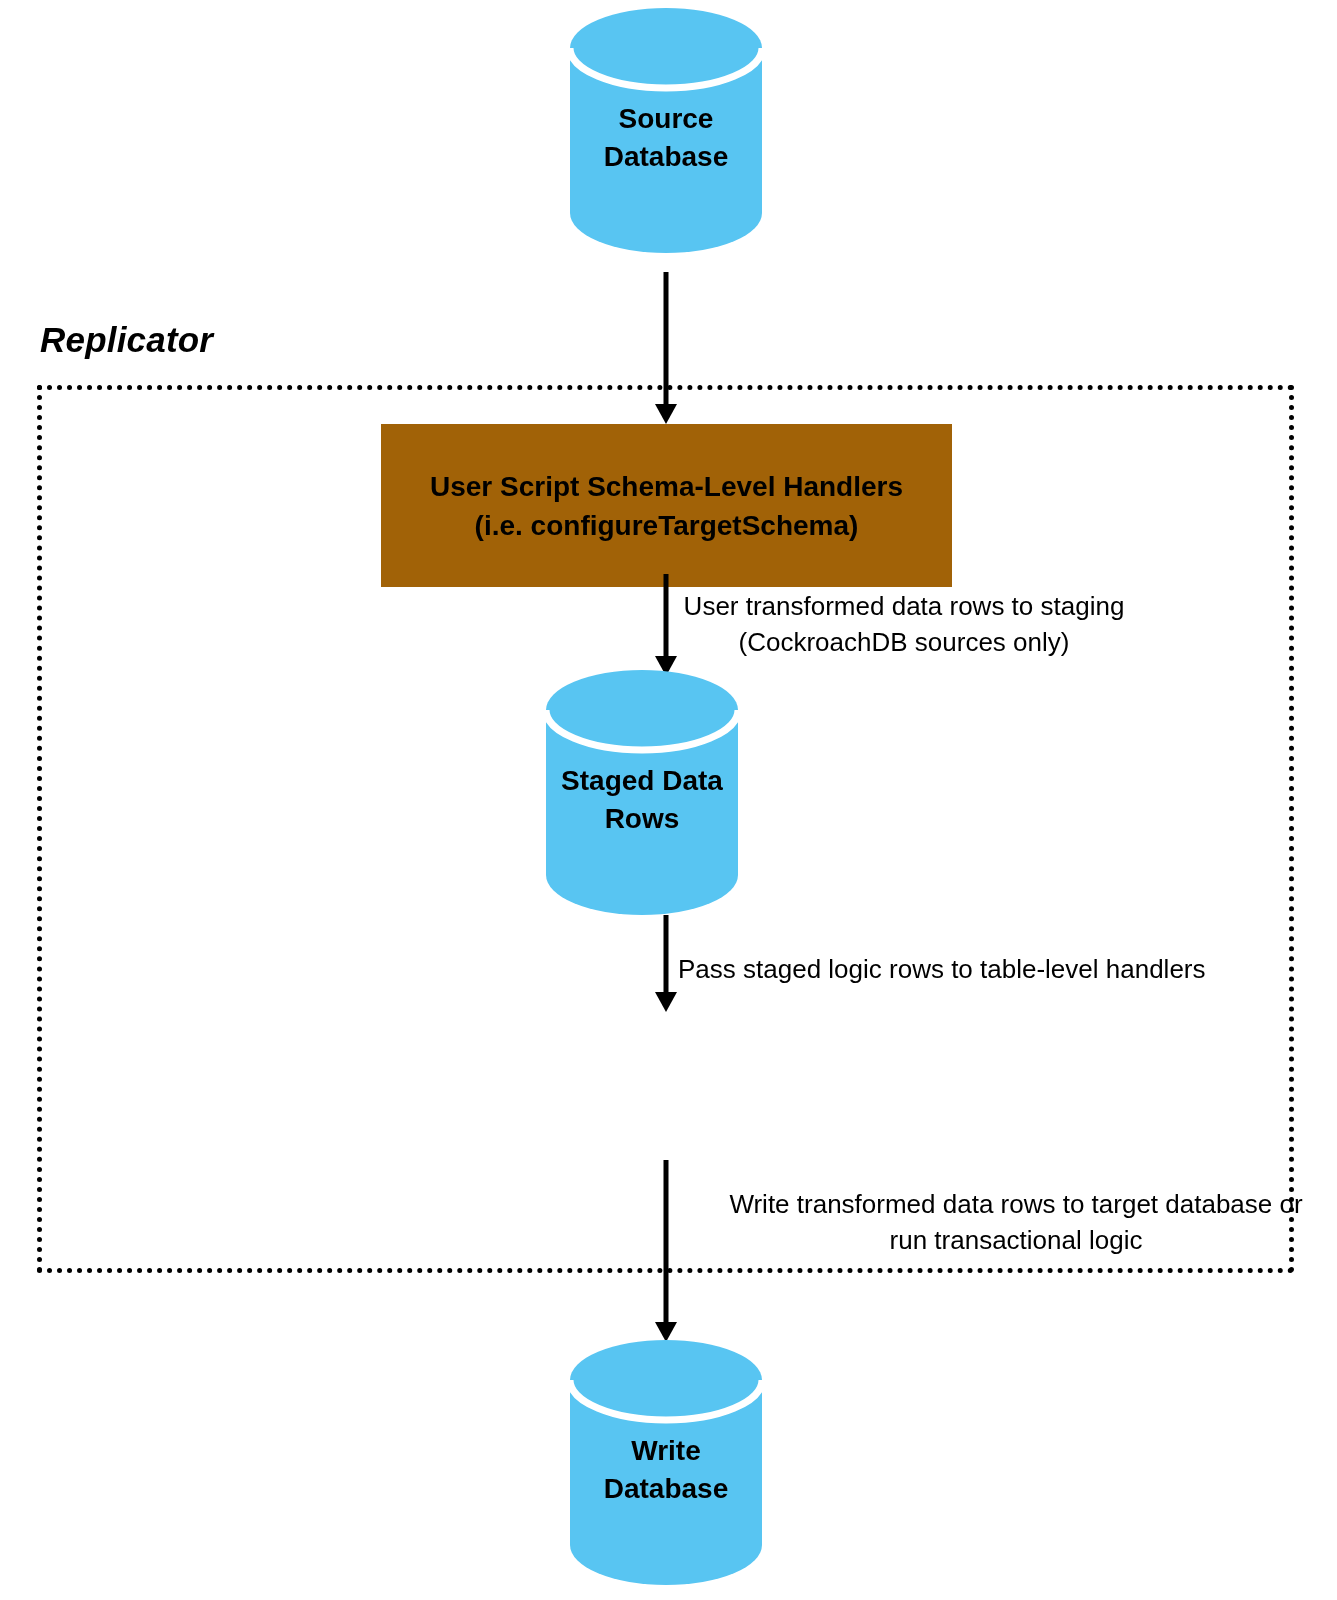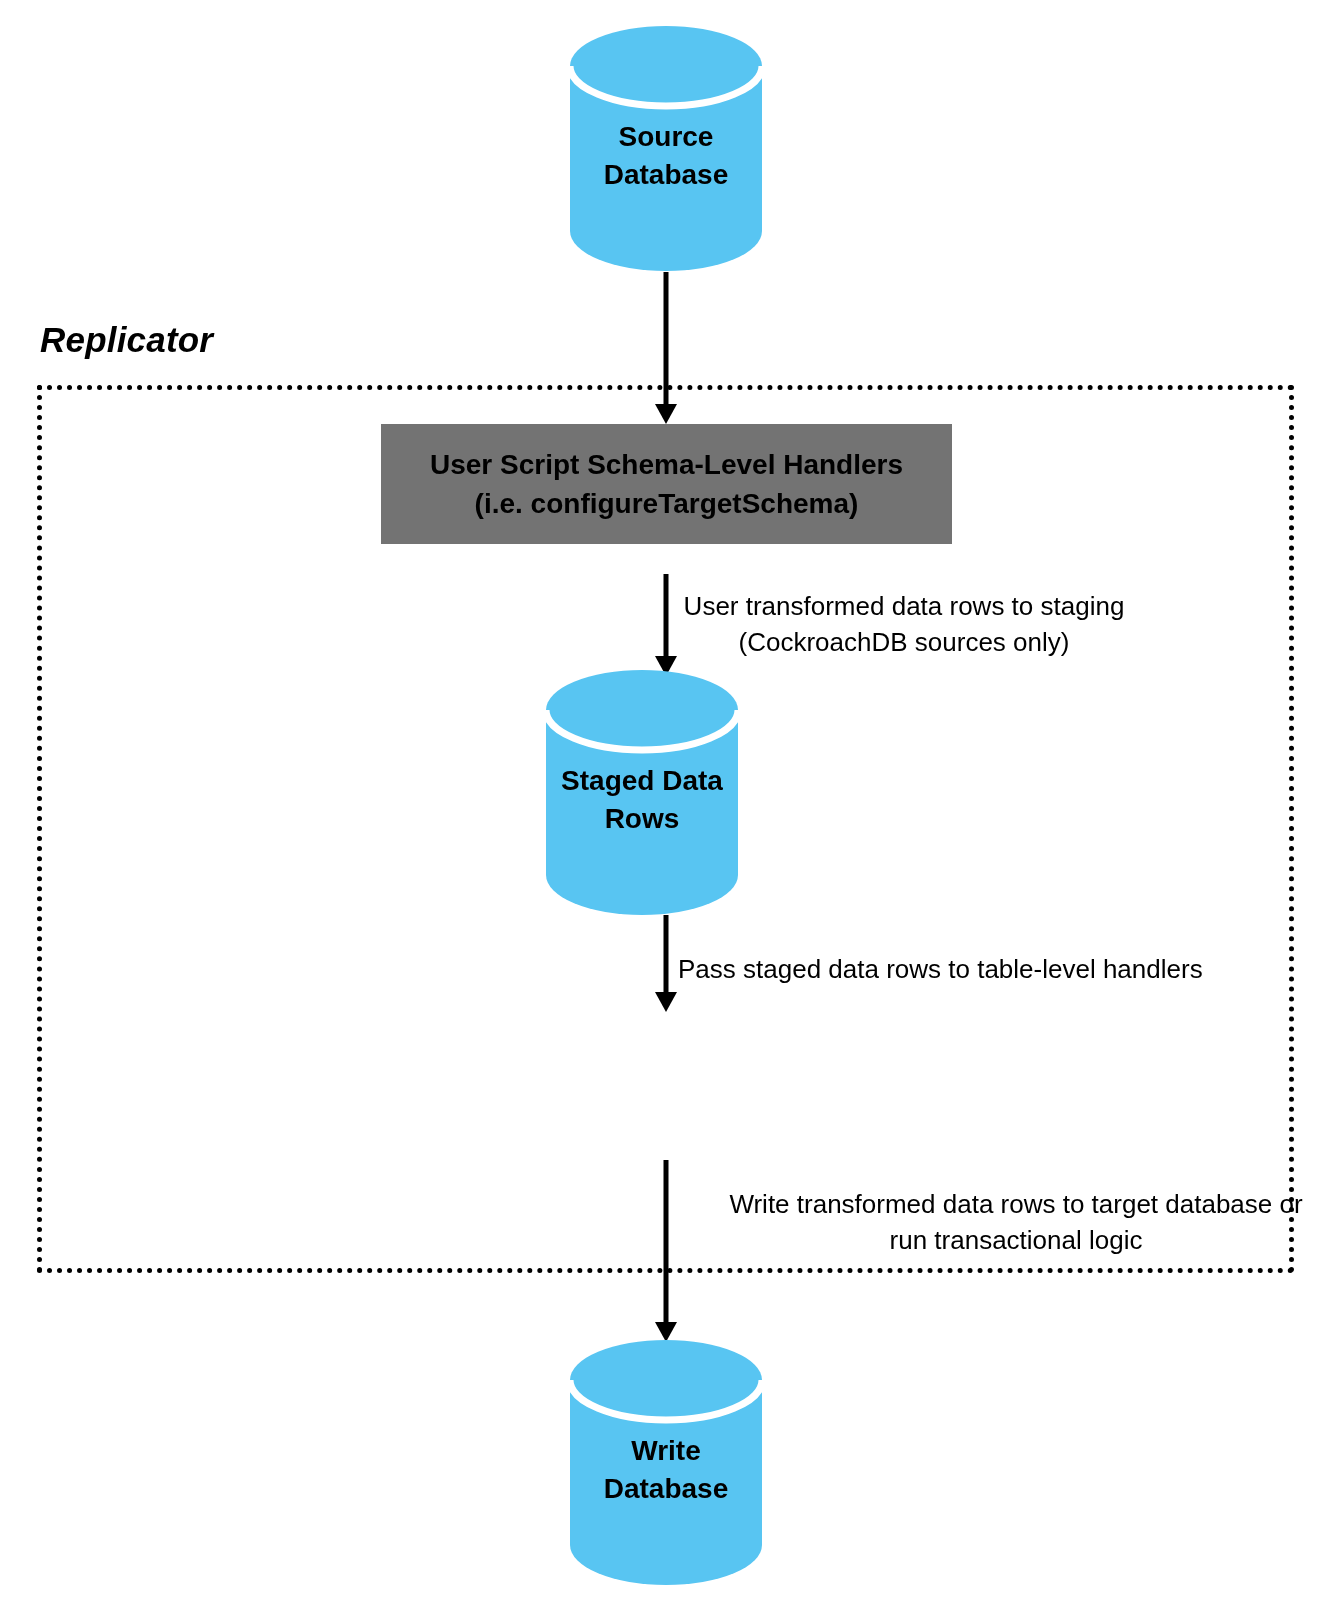--- a/index.html
+++ b/index.html
@@ -30,28 +30,28 @@
   .cylinder {
     position: absolute; width: 192px; height: 245px;
   }
   .cylinder svg { position: absolute; inset: 0; display: block; }
   .cylinder .cyl-label {
     position: absolute; inset: 0; padding-top: 14px;
     display: flex; align-items: center; justify-content: center;
     text-align: center; font-size: 28px; font-weight: 700; line-height: 38px;
     white-space: pre-line;
   }
-  .cyl-source { left: 570px; top: 26px; }
+  .cyl-source { left: 570px; top: 8px; }
   .cyl-staged { left: 546px; top: 670px; }
   .cyl-target { left: 570px; top: 1340px; }
 
   
   .handler-box {
-    position: absolute; left: 381px; width: 571px; height: 120px;
-    background: #737373;
+    position: absolute; left: 381px; width: 571px; height: 163px;
+    background: #a16207;
     display: flex; align-items: center; justify-content: center;
     text-align: center; font-size: 28px; font-weight: 700; line-height: 39px;
     white-space: pre-line;
   }
   .box-schema { top: 424px; }
   .box-table  { top: 1010px; }
 
   
   .arrow { position: absolute; width: 22px; left: 655px; }
   .arrow .arrow-line {
@@ -120,21 +120,21 @@
       <path d="M0,40 A96,40 0 0 0 192,40" fill="none" stroke="#ffffff" stroke-width="7"></path>
     </svg>
     <div class="cyl-label">Staged Data
 Rows</div>
   </div>
 
   <div class="arrow arrow-3">
     <div class="arrow-line"></div>
     <div class="arrow-head"></div>
   </div>
-  <div class="edge-label edge-label-3">Pass staged data rows to table-level handlers</div>
+  <div class="edge-label edge-label-3">Pass staged logic rows to table-level handlers</div>
 
 
   <div class="arrow arrow-4">
     <div class="arrow-line"></div>
     <div class="arrow-head"></div>
   </div>
   <div class="edge-label edge-label-4">Write transformed data rows to target database or
 run transactional logic</div>
 
   <div class="cylinder cyl-target">

